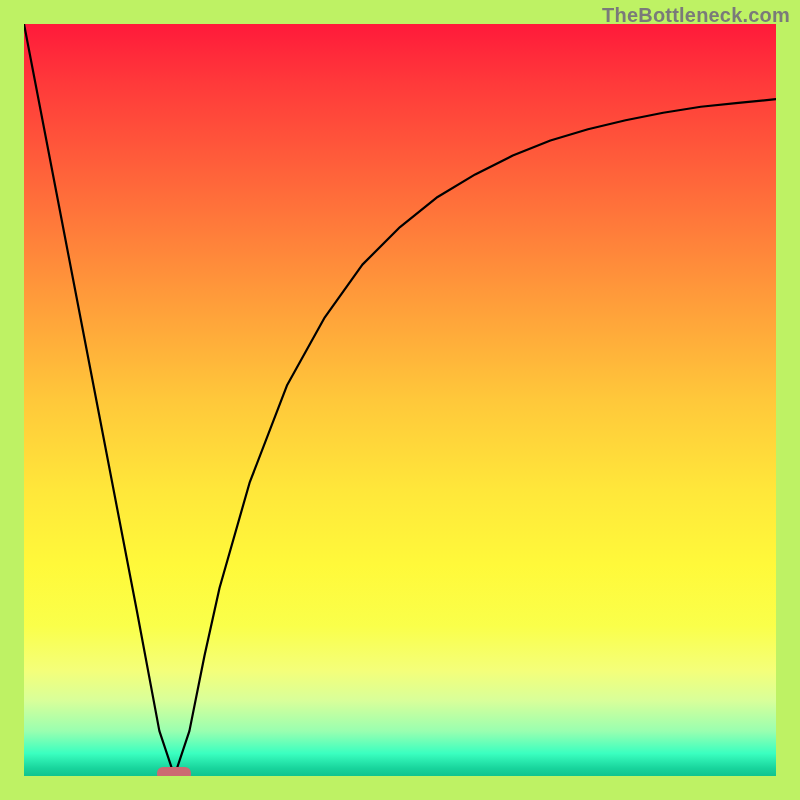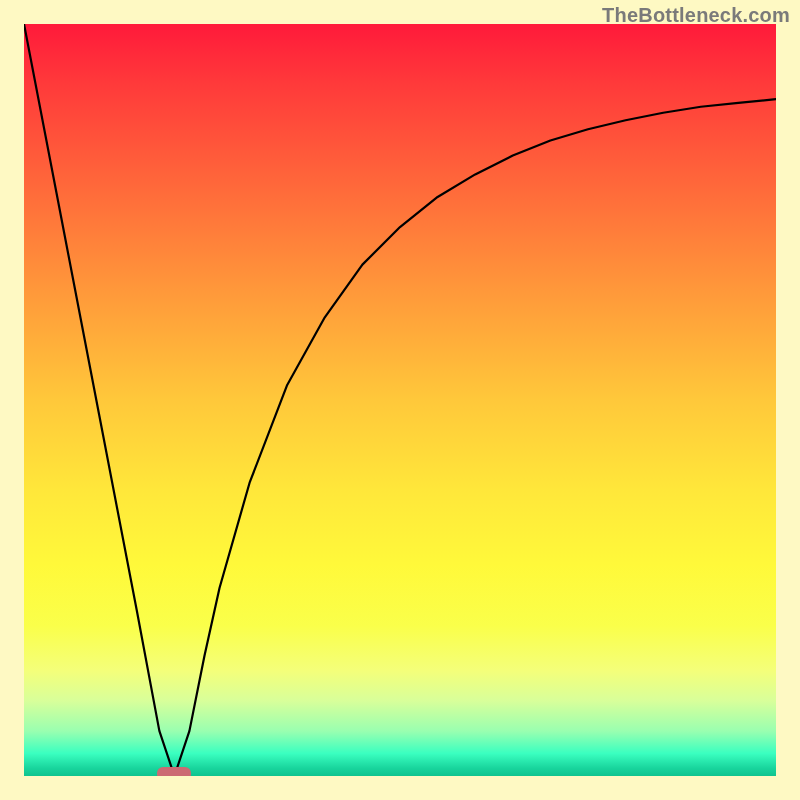--- a/index.html
+++ b/index.html
@@ -1,21 +1,21 @@
 <!DOCTYPE html>
 <html><head>
 <meta charset="utf-8">
 <style>
   * { margin: 0; padding: 0; box-sizing: border-box; }
   html, body { width: 800px; height: 800px; overflow: hidden; background: #000; }
   .frame {
     position: relative;
     width: 800px;
     height: 800px;
-    background: #fef9c3;
+    background: #bef264;
   }
   .plot-area {
     position: absolute;
     left: 24px;
     top: 24px;
     width: 752px;
     height: 752px;
     overflow: hidden;
   }
   .gradient-bg {

